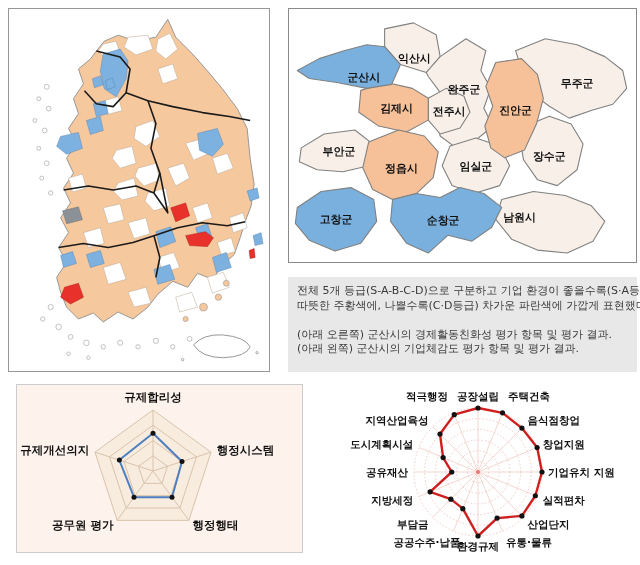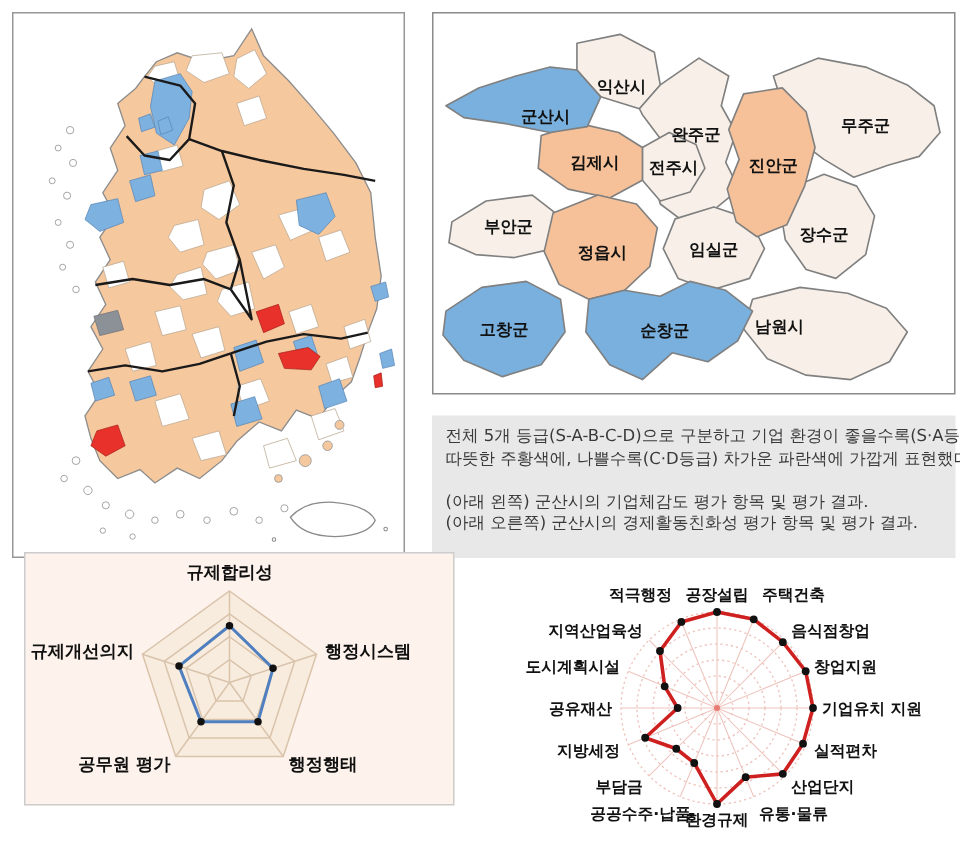--- a/index.html
+++ b/index.html
@@ -5,21 +5,21 @@
   html,body{margin:0;padding:0;background:#fff;}
   #stage{position:relative;width:640px;height:565px;background:#fff;overflow:hidden;
          font-family:"DejaVu Sans","Liberation Sans",sans-serif;}
   .box{position:absolute;background:#fff;border:1px solid #979797;box-sizing:border-box;}
   #korea-box{left:8px;top:8px;width:262px;height:364px;}
   #jeonbuk-box{left:288px;top:8px;width:349px;height:255px;border-color:#8a8a8a;}
   #desc-panel{position:absolute;left:288px;top:277px;width:349px;height:95px;
               background:#e8e8e8;box-sizing:border-box;padding:7px 9px;}
   .panel-line{font-size:11px;line-height:14.5px;color:#3a3a3a;min-height:14.5px;
               letter-spacing:0px;white-space:nowrap;}
-  #radar5-panel{position:absolute;left:16px;top:368px;width:287px;height:169px;
+  #radar5-panel{position:absolute;left:16px;top:384px;width:287px;height:169px;
                 background:#fdf3ec;border:1px solid #cccccc;box-sizing:border-box;}
   #radar16-wrap{position:absolute;left:325px;top:385px;width:315px;height:180px;}
   svg{display:block;}
   .map-label{font-size:11px;font-weight:bold;fill:#111;}
   .radar-label{font-weight:bold;fill:#111;}
 </style>
 </head>
 <body>
 
 <div id="stage">
@@ -169,22 +169,22 @@
         <text class="map-label" x="155" y="217">순창군</text>
         <text class="map-label" x="232" y="214">남원시</text>
       </g>
     </svg>
   </div>
 
   <div id="desc-panel">
     <div class="panel-line">전체 5개 등급(S-A-B-C-D)으로 구분하고 기업 환경이 좋을수록(S·A등급)</div>
     <div class="panel-line">따뜻한 주황색에, 나쁠수록(C·D등급) 차가운 파란색에 가깝게 표현했다.</div>
     <div class="panel-line"></div>
+    <div class="panel-line">(아래 오른쪽) 군산시의 경제활동친화성 평가 항목 및 평가 결과.</div>
     <div class="panel-line">(아래 왼쪽) 군산시의 기업체감도 평가 항목 및 평가 결과.</div>
-    <div class="panel-line">(아래 오른쪽) 군산시의 경제활동친화성 평가 항목 및 평가 결과.</div>
   </div>
 
   <div id="radar5-panel">
     <svg id="radar5" width="285" height="167" viewBox="0 0 285 167">
         <polygon points="136,25 194.01444749400437,67.1499633431282 171.85490038984088,135.3500366568718 100.14509961015915,135.3500366568718 77.98555250599563,67.14996334312822" fill="#f8ecdf" stroke="#d9c3ab" stroke-width="1"></polygon>
         <polygon points="136,40.25 179.51083562050326,71.86247250734615 162.89117529238064,123.01252749265385 109.10882470761936,123.01252749265385 92.48916437949671,71.86247250734617" fill="none" stroke="#d9c3ab" stroke-width="1"></polygon>
         <polygon points="136,55.5 165.00722374700217,76.5749816715641 153.92745019492043,110.6750183284359 118.07254980507957,110.6750183284359 106.99277625299781,76.5749816715641" fill="none" stroke="#d9c3ab" stroke-width="1"></polygon>
         <polygon points="136,70.75 150.5036118735011,81.28749083578205 144.9637250974602,98.33750916421795 127.03627490253979,98.33750916421795 121.49638812649891,81.28749083578205" fill="none" stroke="#d9c3ab" stroke-width="1"></polygon>
         <line x1="136" y1="86" x2="136" y2="25" stroke="#d9c3ab" stroke-width="1"></line>
         <line x1="136" y1="86" x2="194.01444749400437" y2="67.1499633431282" stroke="#d9c3ab" stroke-width="1"></line>

